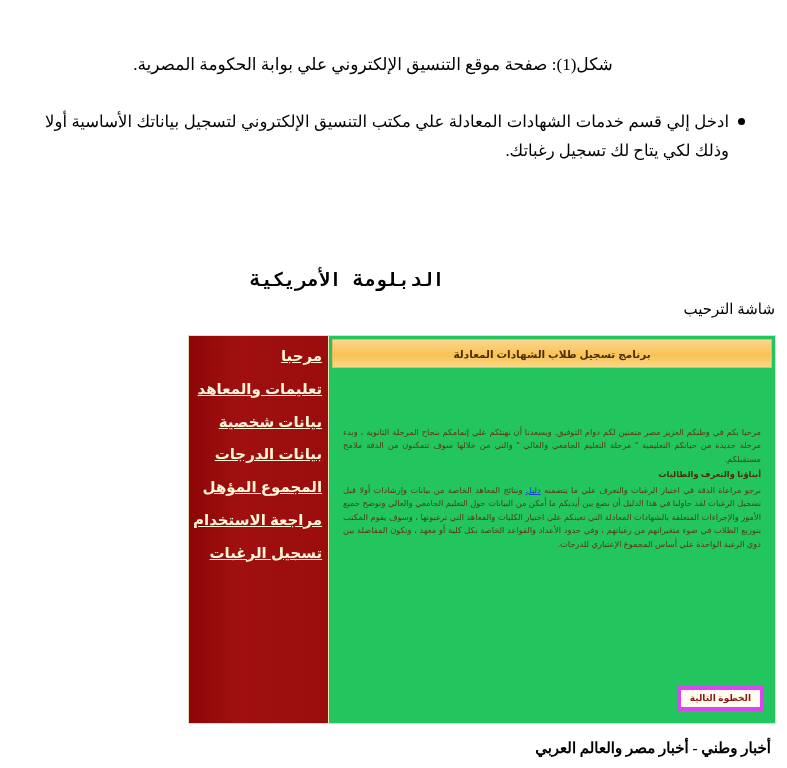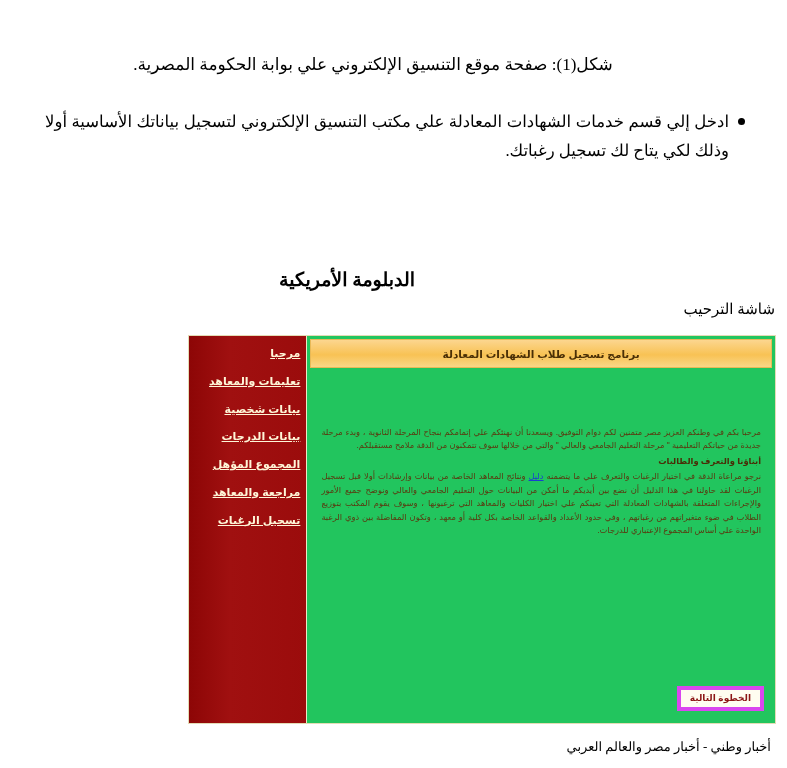--- a/index.html
+++ b/index.html
@@ -61,39 +61,39 @@
 
   .diploma-title {
     position: absolute;
     top: 268px;
     left: 0;
     width: 694px;
     text-align: center;
     direction: rtl;
     font-size: 19px;
     font-weight: bold;
-    font-family: Liberation Serif, serif;
+    font-family: Liberation Mono, monospace;
   }
 
   .welcome-label {
     position: absolute;
     top: 300px;
     right: 12px;
     direction: rtl;
     font-size: 15px;
     font-weight: normal;
   }
 
   .footer-caption {
     position: absolute;
     top: 739px;
     right: 16px;
     direction: rtl;
-    font-size: 13px;
-    font-weight: normal;
+    font-size: 15px;
+    font-weight: bold;
   }
 
   
   .shot {
     position: absolute;
     left: 189px;
     top: 336px;
     width: 586px;
     height: 387px;
     display: flex;
@@ -112,24 +112,24 @@
     background: linear-gradient(90deg, #8d0606 0%, #a01010 35%, #9b0c0c 100%);
     padding: 9px 0 0 0;
     display: flex;
     flex-direction: column;
     align-items: flex-end;
     box-sizing: border-box;
   }
   .nav-item {
     width: 100%;
     box-sizing: border-box;
-    padding: 2px 6px 3px 20px;
+    padding: 2px 6px 3px 4px;
     text-align: right;
     color: #fff6d8;
-    font-size: 11px;
+    font-size: 15px;
     font-weight: bold;
     text-decoration: underline;
     line-height: 1.25;
     white-space: nowrap;
     letter-spacing: 0px;
     cursor: pointer;
     margin-bottom: 9px;
   }
 
   
@@ -216,21 +216,21 @@
 <div class="welcome-label">شاشة الترحيب</div>
 
 <div class="shot">
 
   <div class="nav">
     <div class="nav-item">مرحبا</div>
     <div class="nav-item">تعليمات والمعاهد</div>
     <div class="nav-item">بيانات شخصية</div>
     <div class="nav-item">بيانات الدرجات</div>
     <div class="nav-item">المجموع المؤهل</div>
-    <div class="nav-item">مراجعة والمعاهد</div>
+    <div class="nav-item">مراجعة الاستخدام</div>
     <div class="nav-item">تسجيل الرغبات</div>
   </div>
 
   <div class="main">
 
     <div class="titlebar">برنامج تسجيل طلاب الشهادات المعادلة</div>
 
     <div class="body-area">
       <p>مرحبا بكم في وطنكم العزيز مصر متمنين لكم دوام التوفيق. ويسعدنا أن نهنئكم علي إتمامكم بنجاح المرحلة الثانوية ، وبدء مرحلة جديدة من حياتكم التعليمية " مرحلة التعليم الجامعي والعالي " والتي من خلالها سوف تتمكنون من الدقة ملامح مستقبلكم.</p>
 

